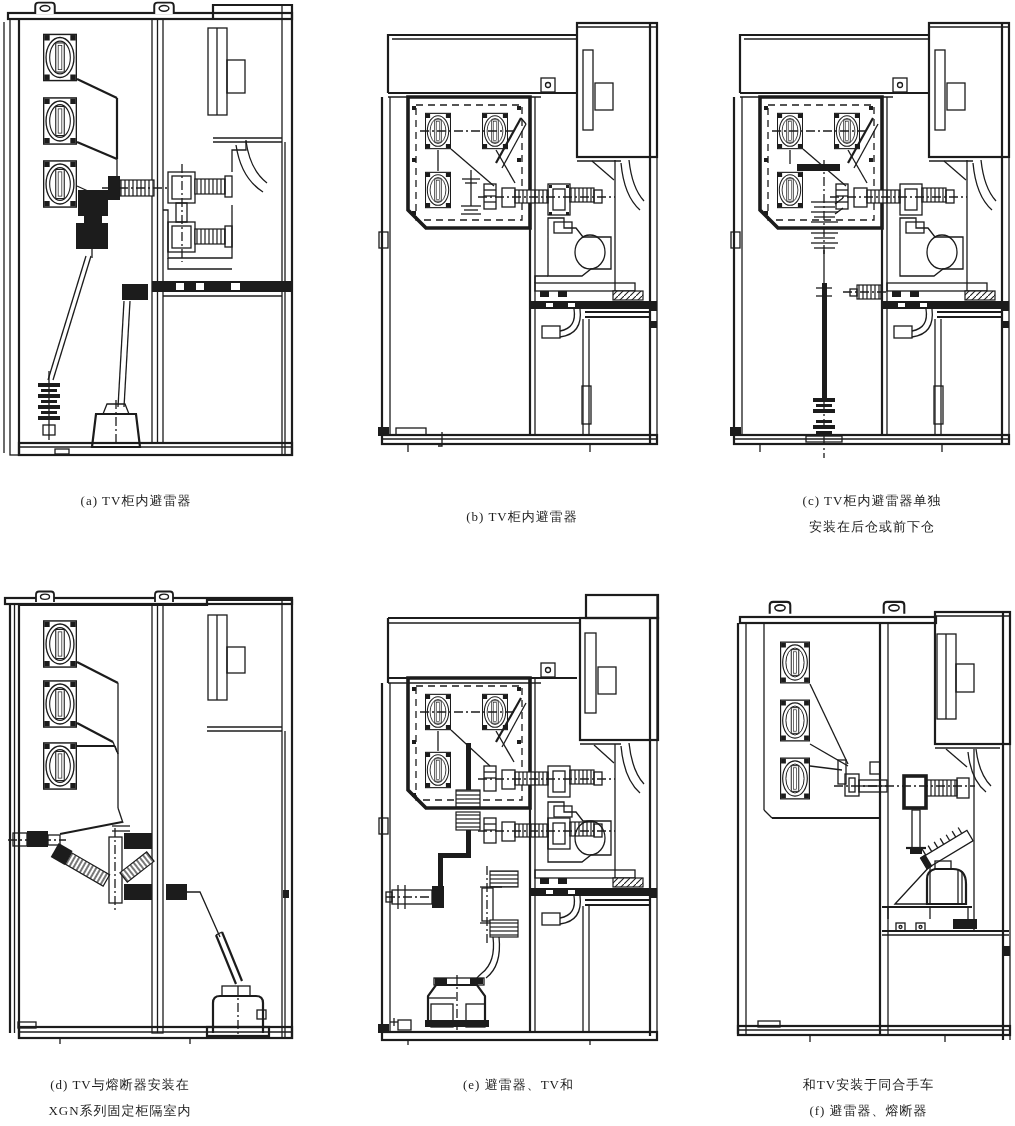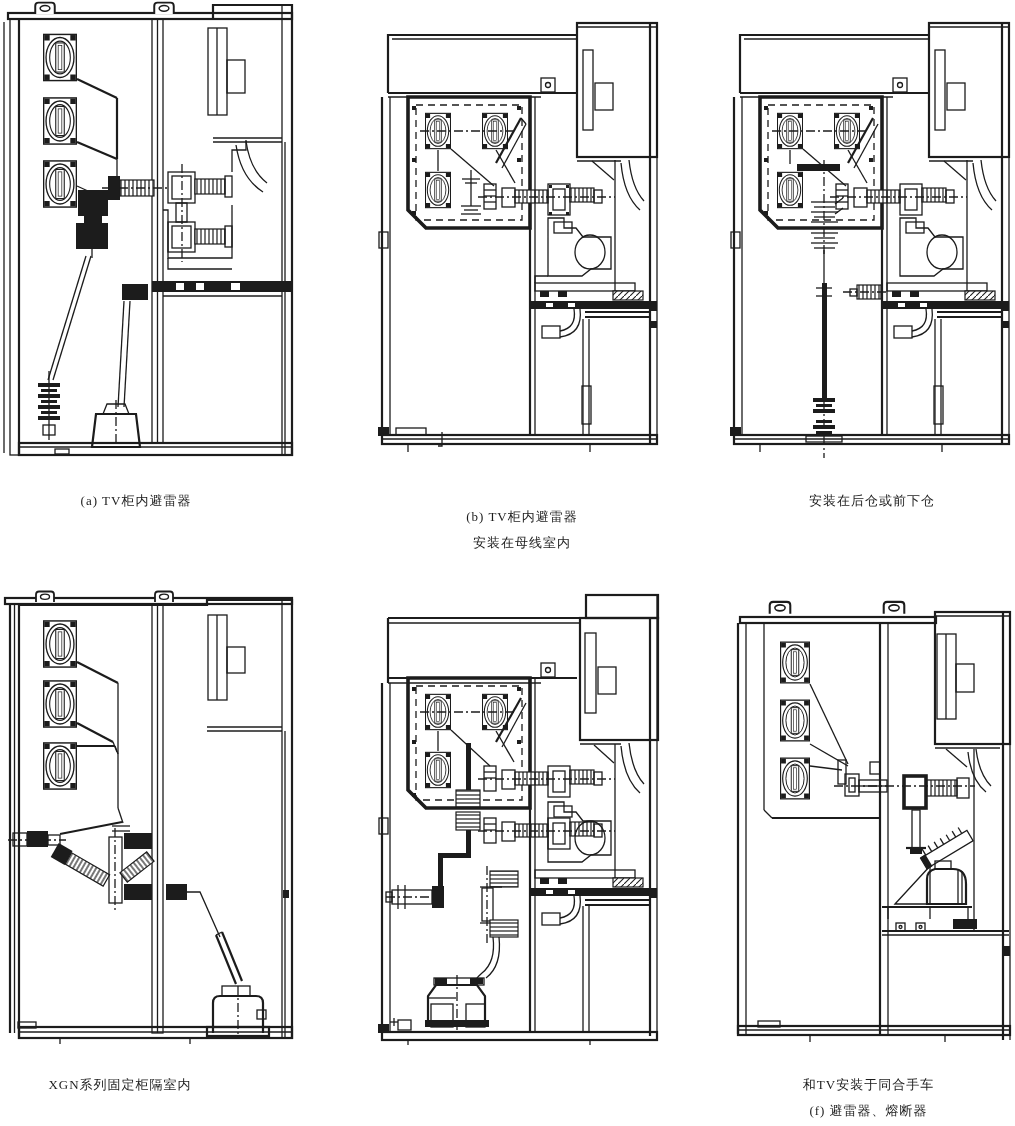--- a/index.html
+++ b/index.html
@@ -671,28 +671,30 @@
         <line class="ln" x1="215" y1="441" x2="215" y2="448"></line>
       </g>
     </svg>
   </div>
 
   <div class="caption" style="left:0;top:488px;width:272px">
     <div>(a) TV柜内避雷器</div>
   </div>
   <div class="caption" style="left:380px;top:504px;width:284px">
     <div>(b) TV柜内避雷器</div>
-    <div>安装在母线室内</div>
   </div>
   <div class="caption" style="left:730px;top:488px;width:284px">
+    <div>(c) TV柜内避雷器单独</div>
     <div>安装在后仓或前下仓</div>
   </div>
   <div class="caption" style="left:0;top:1072px;width:240px">
+    <div>(d) TV与熔断器安装在</div>
     <div>XGN系列固定柜隔室内</div>
   </div>
   <div class="caption" style="left:380px;top:1072px;width:277px">
+    <div>(e) 避雷器、TV和</div>
   </div>
   <div class="caption" style="left:730px;top:1072px;width:277px">
     <div>和TV安装于同合手车</div>
     <div>(f) 避雷器、熔断器</div>
   </div>
 
 </div>
 
 </body></html>

